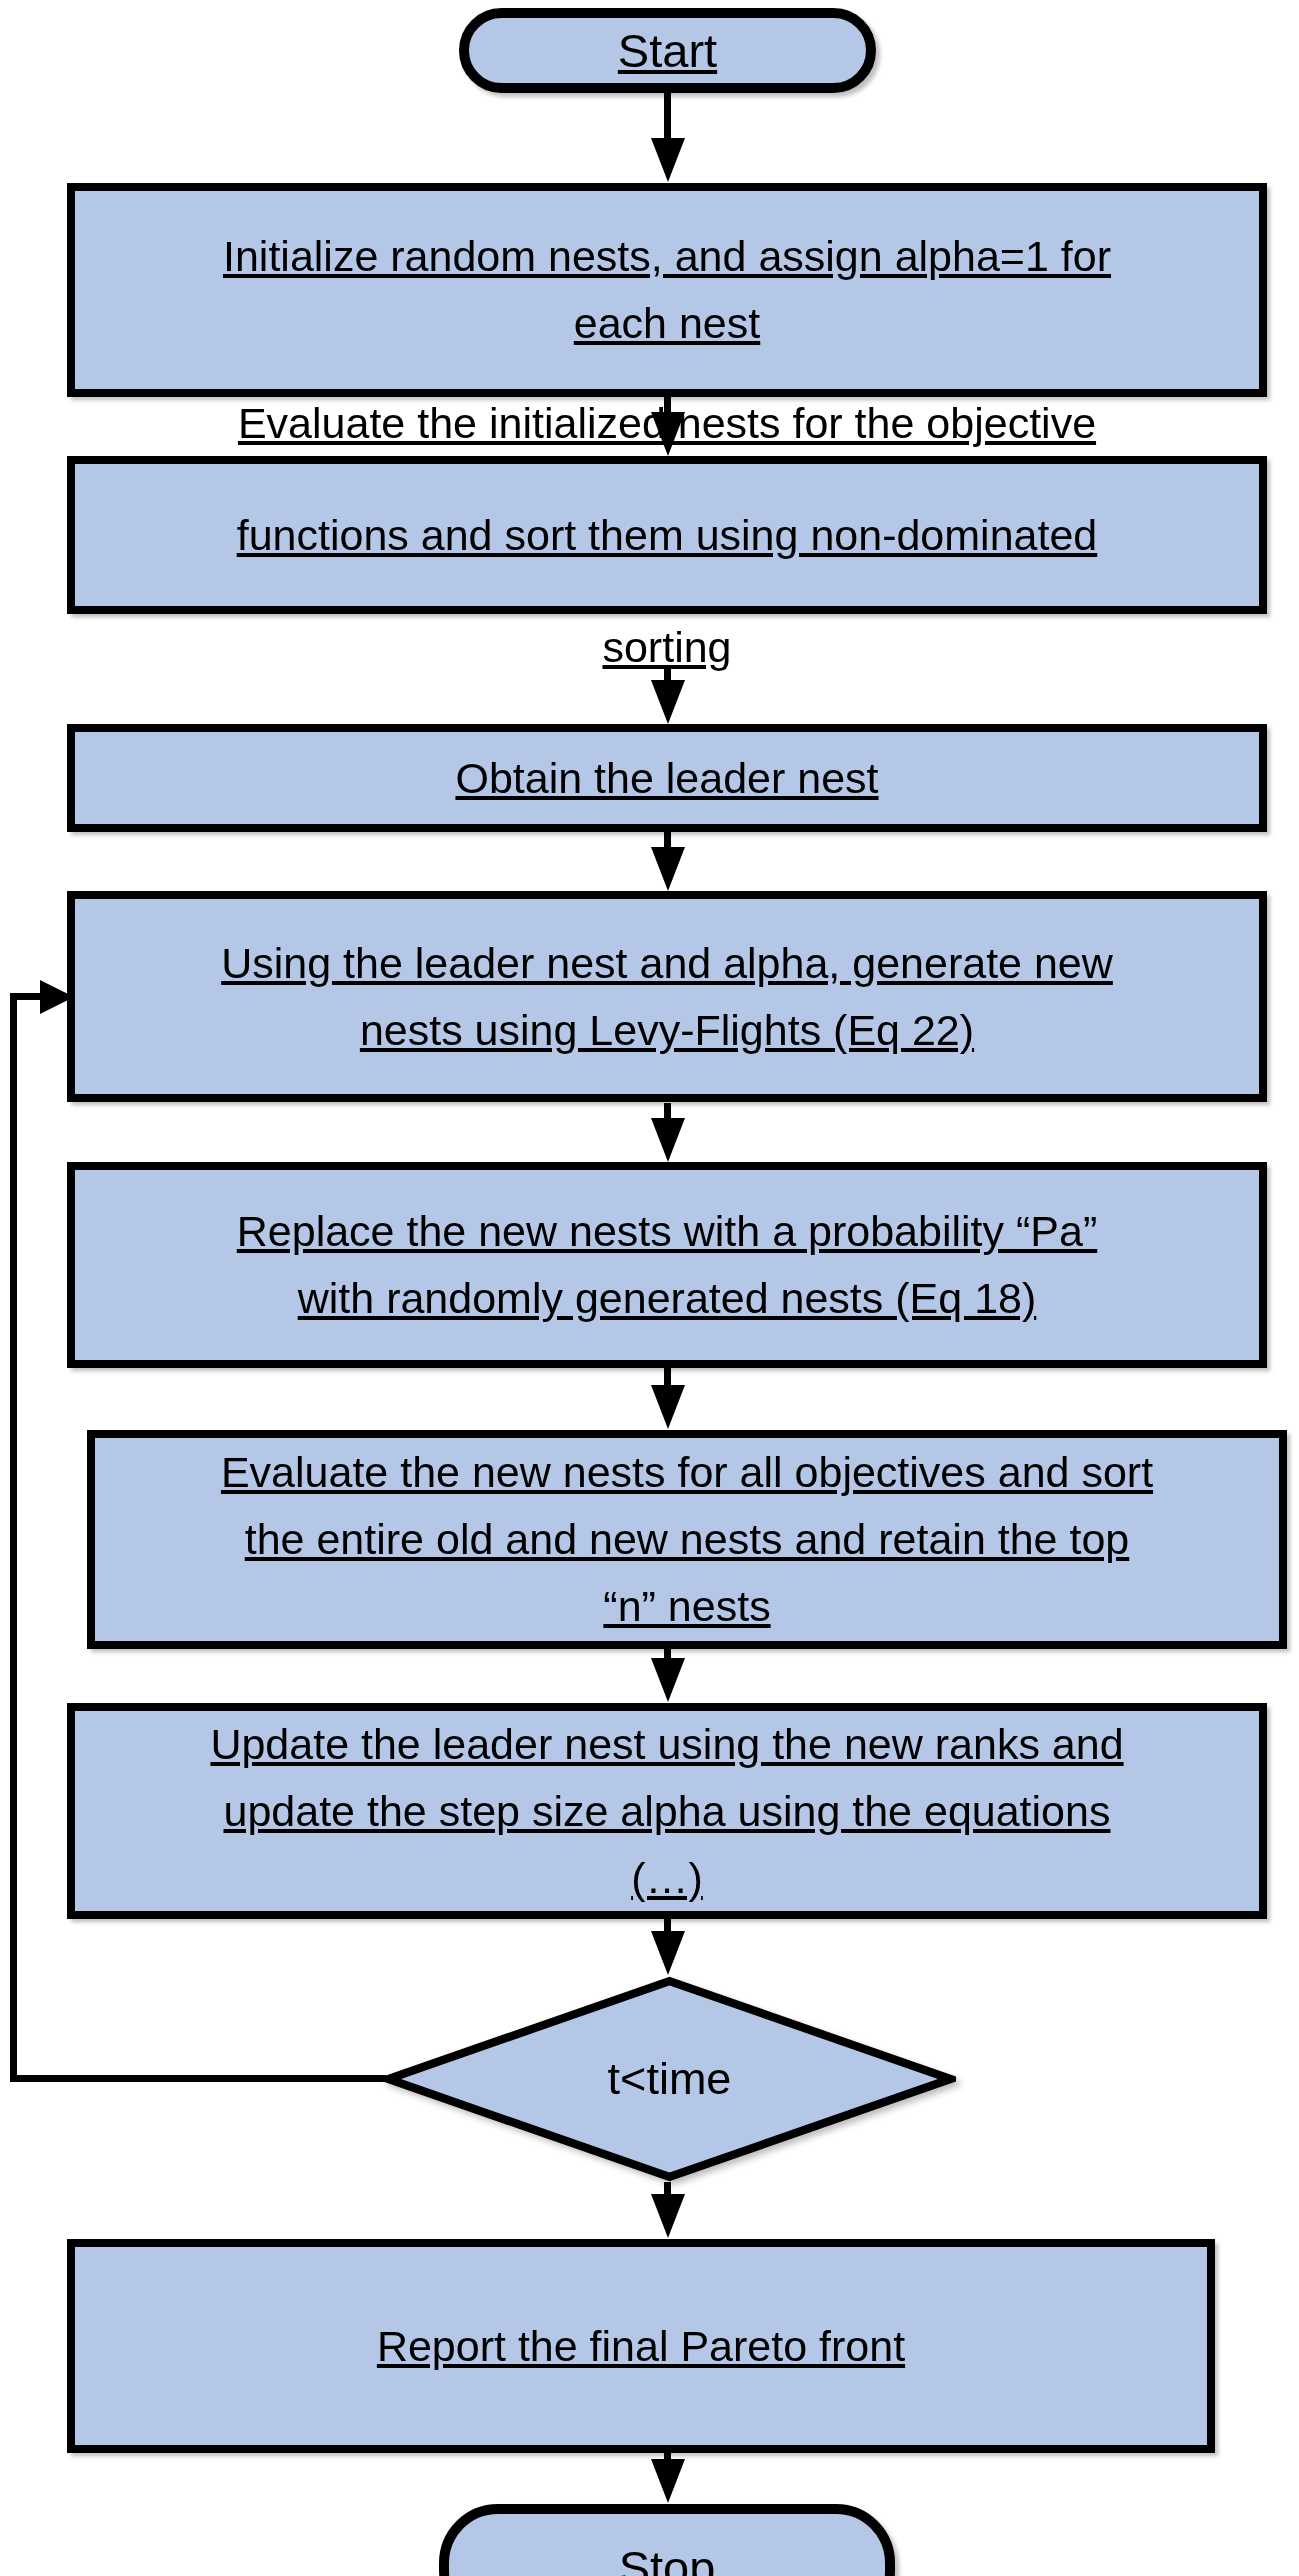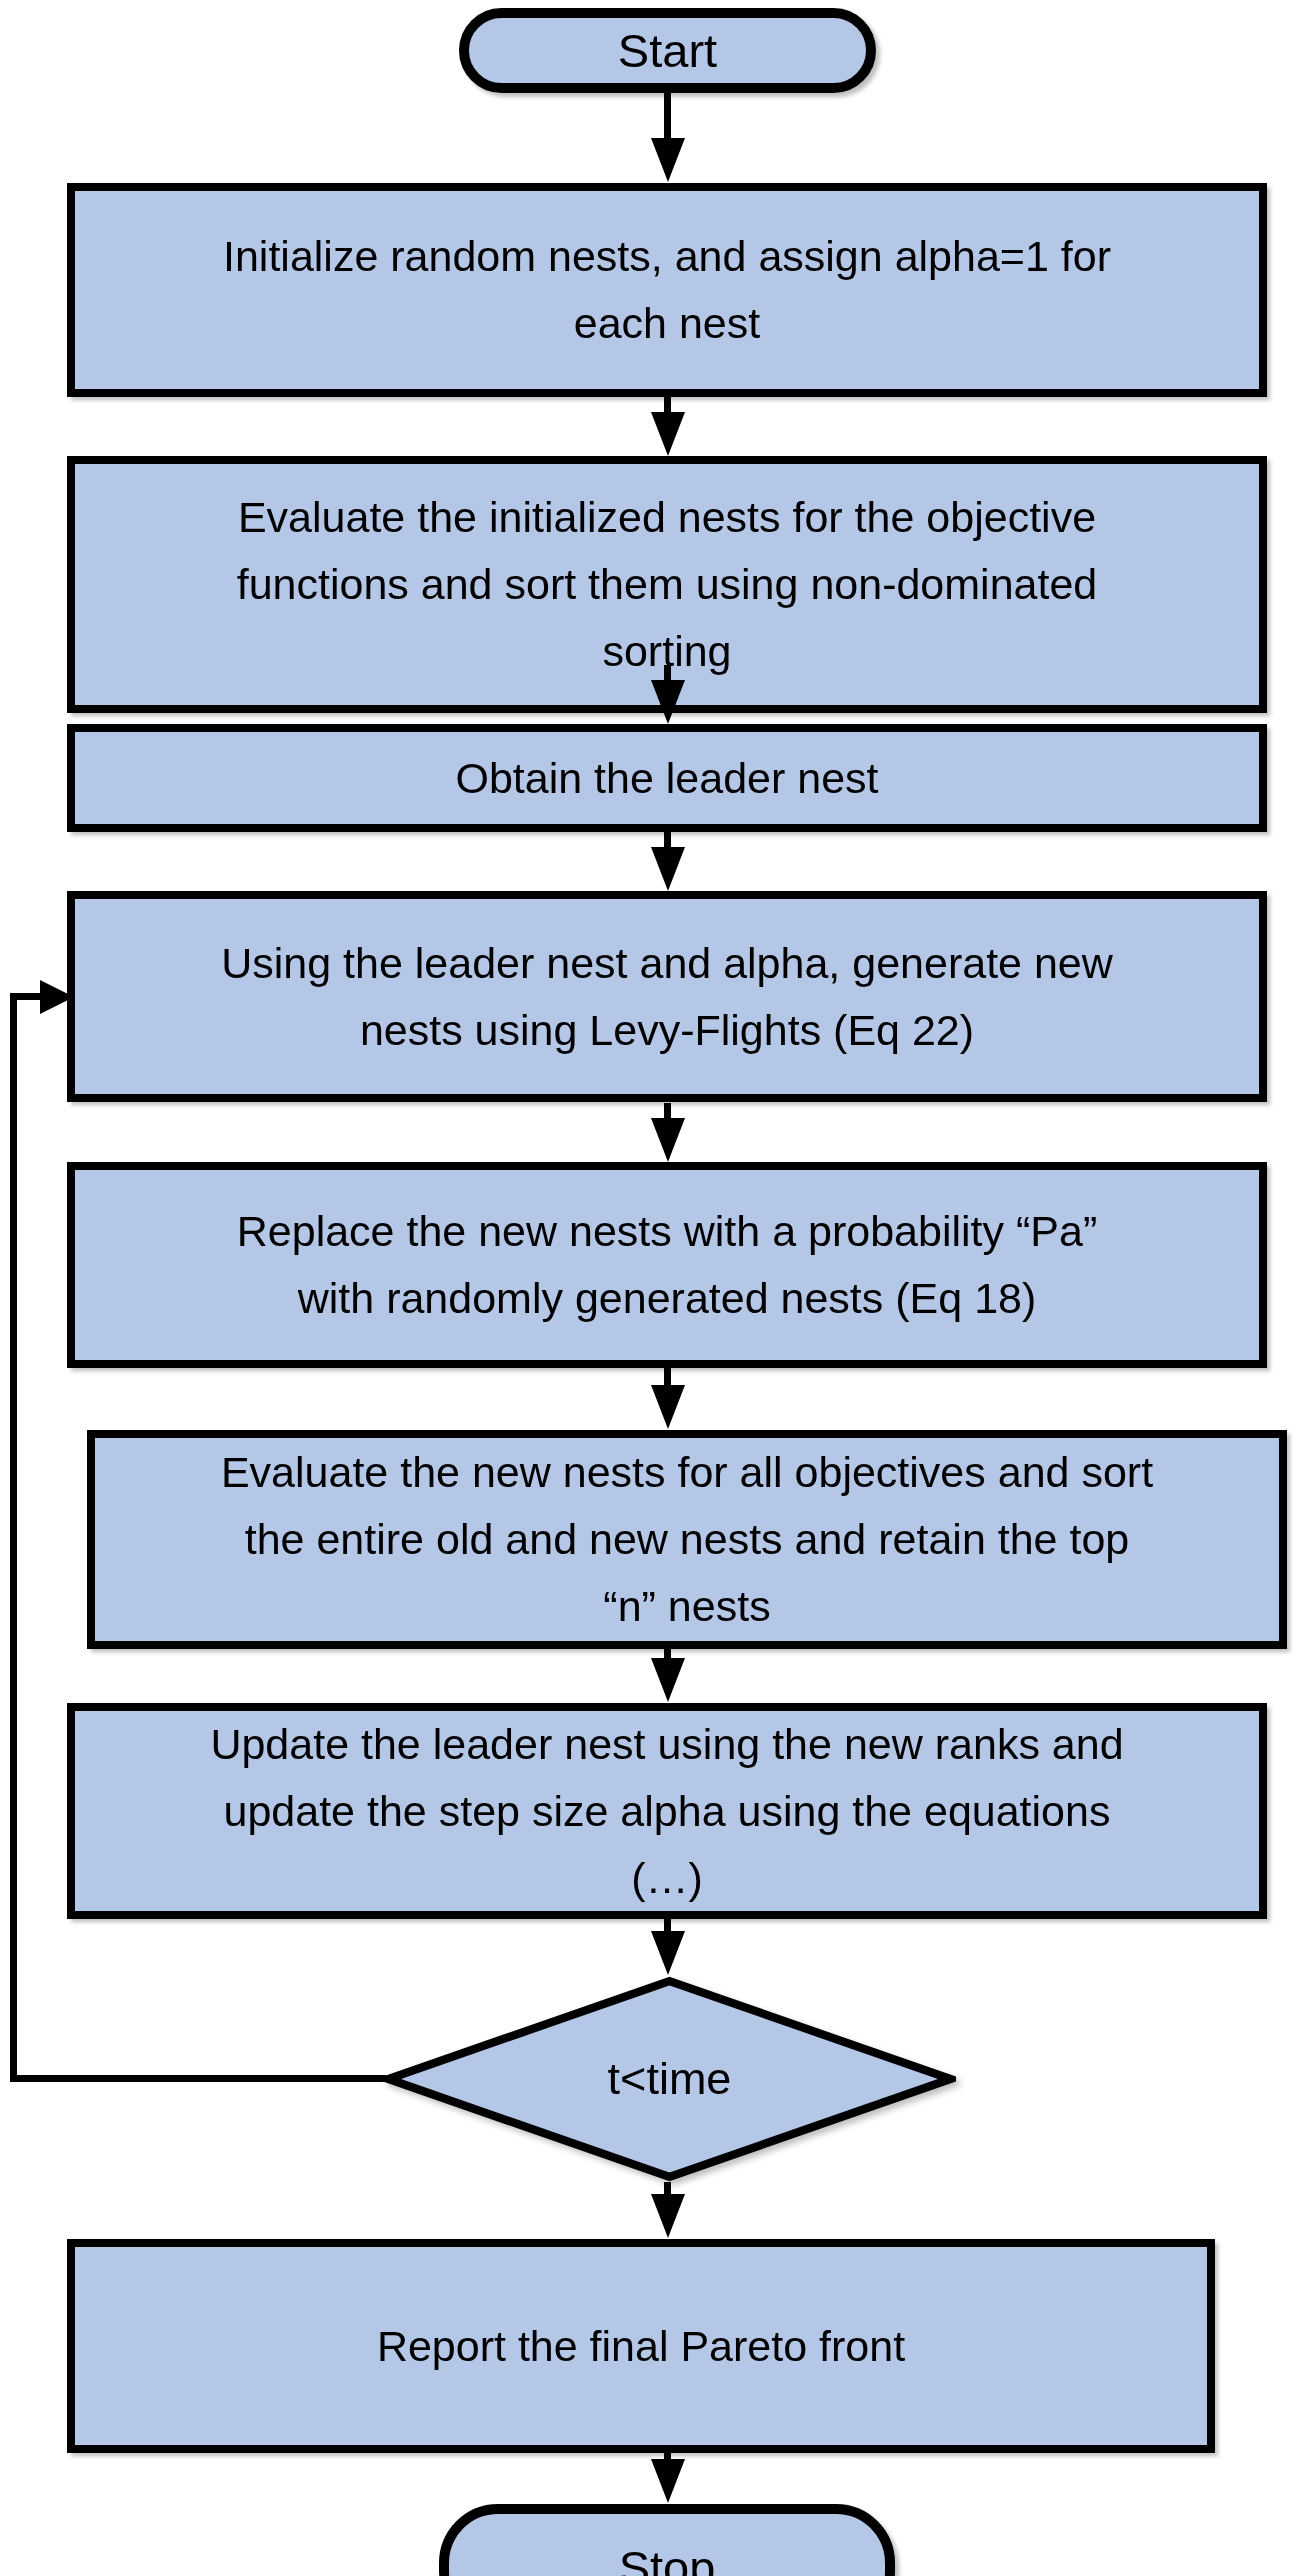--- a/index.html
+++ b/index.html
@@ -28,30 +28,31 @@
     align-items:center;
     justify-content:center;
     text-align:center;
     box-shadow:4.1px 4.1px 4.1px rgba(0,0,0,0.25);
   }
   .node .line{
     display:block;
     white-space:nowrap;
     font-size:43px;
     line-height:67px;
+    text-decoration:underline;
   }
   .terminator{
     border-width:10.3px;
     border-radius:46px;
   }
   .terminator .line{font-size:47px;line-height:57px;}
   
   #n-start   {left:459px;  top:7.7px;   width:417px;  height:85px;}
   #n-init    {left:67px;  top:183px;  width:1200px; height:214px;}
-  #n-evalini {left:67px;  top:456px;  width:1200px; height:257px;}
+  #n-evalini {left:67px;  top:456px;  width:1200px; height:158px;gap:45px;}
   #n-leader  {left:67px;  top:724px; width:1200px; height:108px;}
   #n-gen     {left:67px;  top:891px; width:1200px; height:211px;}
   #n-replace {left:67px;  top:1162px; width:1200px; height:206px;}
   #n-evalnew {left:67px;  top:1430px; width:1200px; height:219px;margin-left:20px;}
   #n-update  {left:67px;  top:1703px; width:1200px; height:216px;}
   #n-report  {left:67px;  top:2239px; width:1148px; height:214px;}
   #n-stop    {left:439px;  top:2504px; width:456px;  height:126px; border-radius:59px;}
   
   #n-decision{
     position:absolute;

